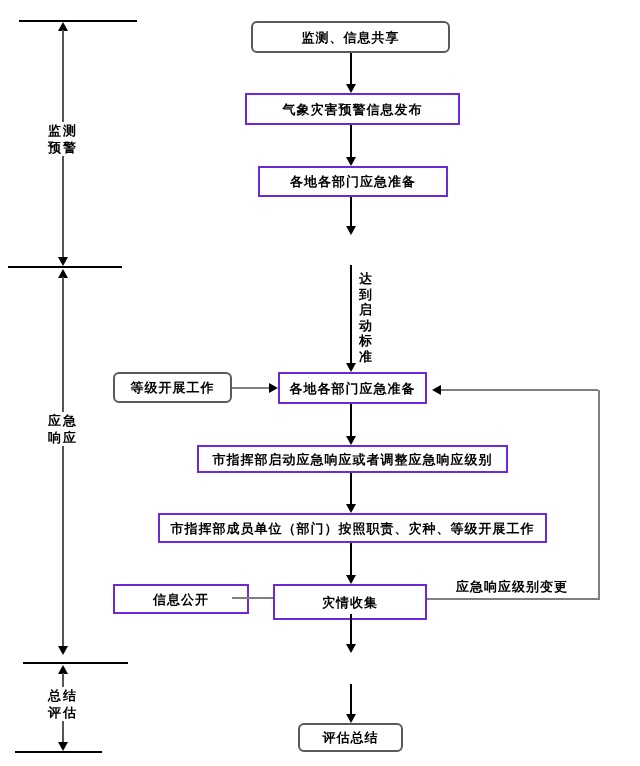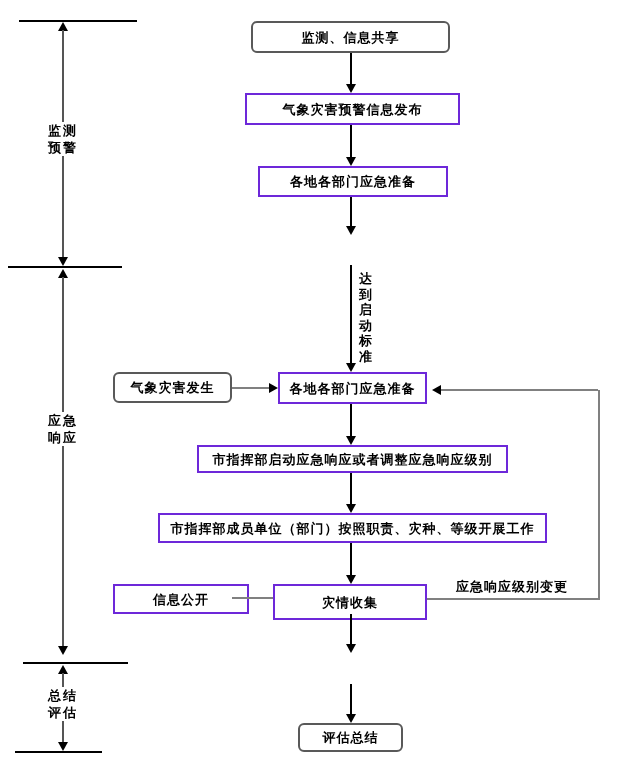--- a/index.html
+++ b/index.html
@@ -106,21 +106,21 @@
   <div class="box" style="left:245px;top:93px;width:215px;height:32px">
     <span>气象灾害预警信息发布</span>
   </div>
 
   <div class="box" style="left:258px;top:166px;width:190px;height:31px">
     <span>各地各部门应急准备</span>
   </div>
 
 
   <div class="box rounded" style="left:113px;top:372px;width:119px;height:31px">
-    <span>气象灾害发生</span>
+    <span>等级开展工作</span>
   </div>
 
   <div class="box" style="left:278px;top:372px;width:149px;height:32px">
     <span>各地各部门应急准备</span>
   </div>
 
   <div class="box" style="left:197px;top:445px;width:311px;height:28px">
     <span>市指挥部启动应急响应或者调整应急响应级别</span>
   </div>
 

